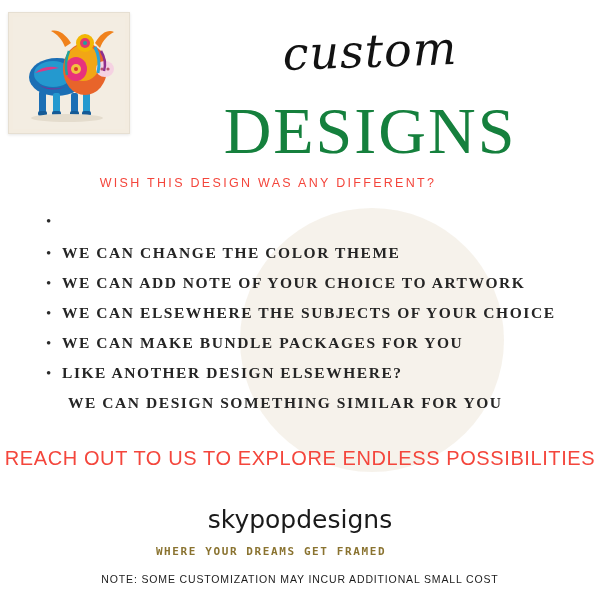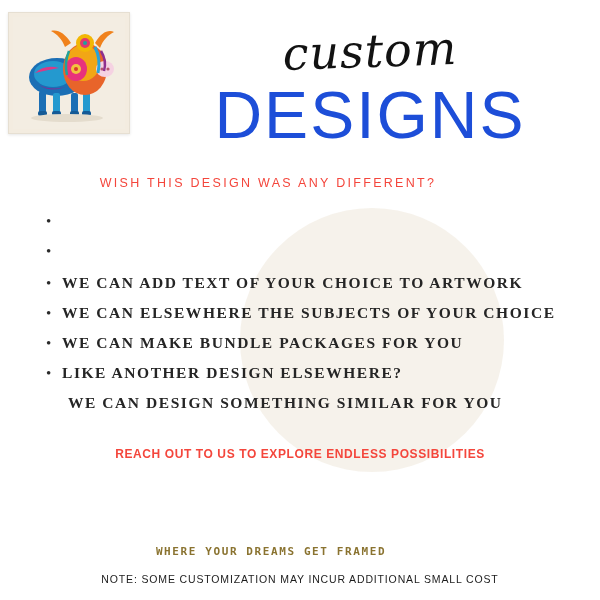--- a/index.html
+++ b/index.html
@@ -76,28 +76,28 @@
     font-weight: 400;
     font-size: 46px;
     line-height: 1.0;
     letter-spacing: 1px;
     color: #121212;
     transform: rotate(-2deg);
     display: block;
     margin: 10px 0 0 0;
   }
   .serif-title {
-    font-family: Liberation Sans, sans-serif;
+    font-family: Liberation Serif, serif;
     font-weight: 400;
     font-size: 66px;
     line-height: 1.0;
     letter-spacing: 2px;
-    color: #1d4ed8;
+    color: #15803d;
     display: block;
-    margin-top: 8px;
+    margin-top: 24px;
   }
 
   
   .sub-tagline {
     position: absolute;
     left: 0;
     top: 176px;
     width: 536px;
     text-align: center;
     font-family: "Liberation Sans", sans-serif;
@@ -139,22 +139,22 @@
   .cont-row .bullet-text { padding-left: 6px; }
 
   
   .cta {
     position: absolute;
     left: 0;
     top: 447px;
     width: 600px;
     text-align: center;
     font-family: "Liberation Sans", sans-serif;
-    font-size: 12px;
-    font-weight: 700;
+    font-size: 20px;
+    font-weight: 400;
     letter-spacing: 0.6px;
     color: #f4463c;
     white-space: nowrap;
   }
 
   
   .brand {
     position: absolute;
     left: 0;
     top: 505px;
@@ -250,24 +250,25 @@
   </div>
 
   <div class="sub-tagline">WISH  THIS  DESIGN  WAS ANY DIFFERENT?</div>
 
   <div class="bullets">
     <div class="bullet-row">
       <span class="bullet-dot">•</span>
     </div>
     <div class="bullet-row">
       <span class="bullet-dot">•</span>
-    </div>
-    <div class="bullet-row">
-      <span class="bullet-dot">•</span>
-      <span class="bullet-text">WE CAN ADD TEXT OF YOUR CHOICE TO ARTWORK</span>
+      <span class="bullet-text">WE CAN CHANGE THE COLOR THEME</span>
+    </div>
+    <div class="bullet-row">
+      <span class="bullet-dot">•</span>
+      <span class="bullet-text">WE CAN ADD NOTE OF YOUR CHOICE TO ARTWORK</span>
     </div>
     <div class="bullet-row">
       <span class="bullet-dot">•</span>
       <span class="bullet-text">WE CAN ELSEWHERE THE SUBJECTS OF YOUR CHOICE</span>
     </div>
     <div class="bullet-row">
       <span class="bullet-dot">•</span>
       <span class="bullet-text">WE CAN MAKE BUNDLE PACKAGES FOR YOU</span>
     </div>
     <div class="bullet-row">
@@ -275,16 +276,17 @@
       <span class="bullet-text">LIKE ANOTHER DESIGN ELSEWHERE?</span>
     </div>
     <div class="bullet-row cont-row">
       <span class="bullet-dot empty"></span>
       <span class="bullet-text">WE CAN DESIGN SOMETHING SIMILAR FOR YOU</span>
     </div>
   </div>
 
   <div class="cta">REACH OUT TO US TO EXPLORE ENDLESS POSSIBILITIES</div>
 
+  <div class="brand">skypopdesigns</div>
   <div class="brand-tagline">WHERE YOUR DREAMS GET FRAMED</div>
   <div class="footnote">NOTE: SOME CUSTOMIZATION MAY INCUR ADDITIONAL SMALL COST</div>
 
 </div>
 
 </body></html>

